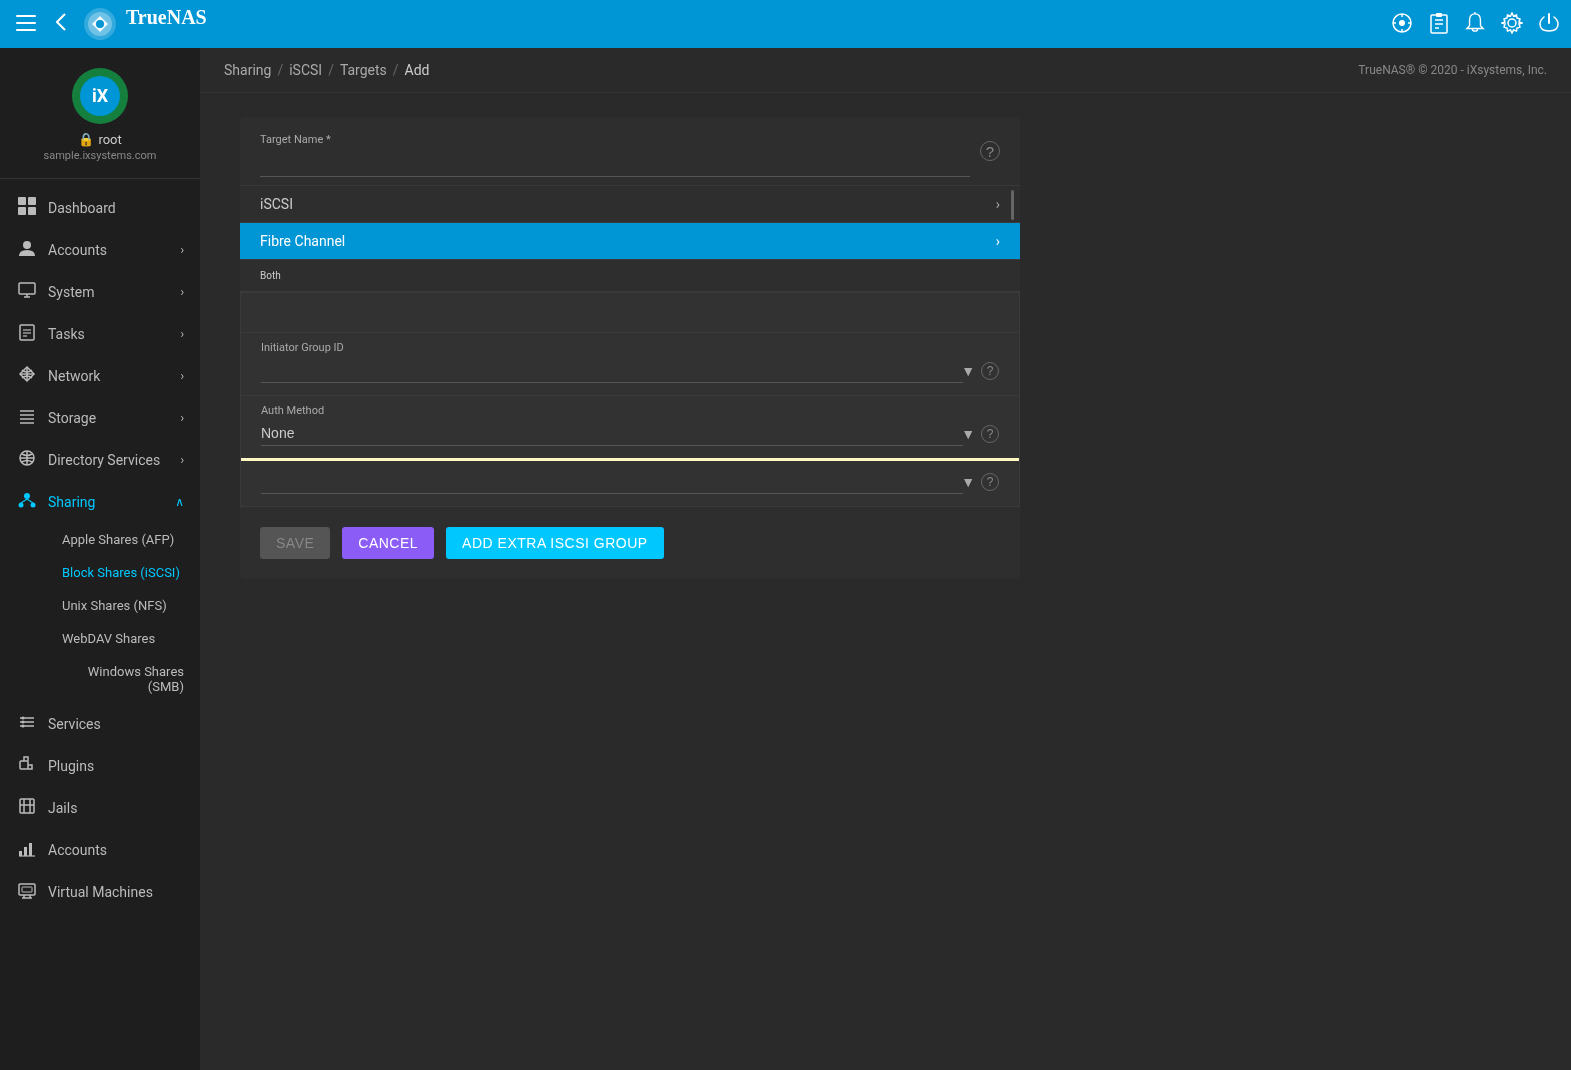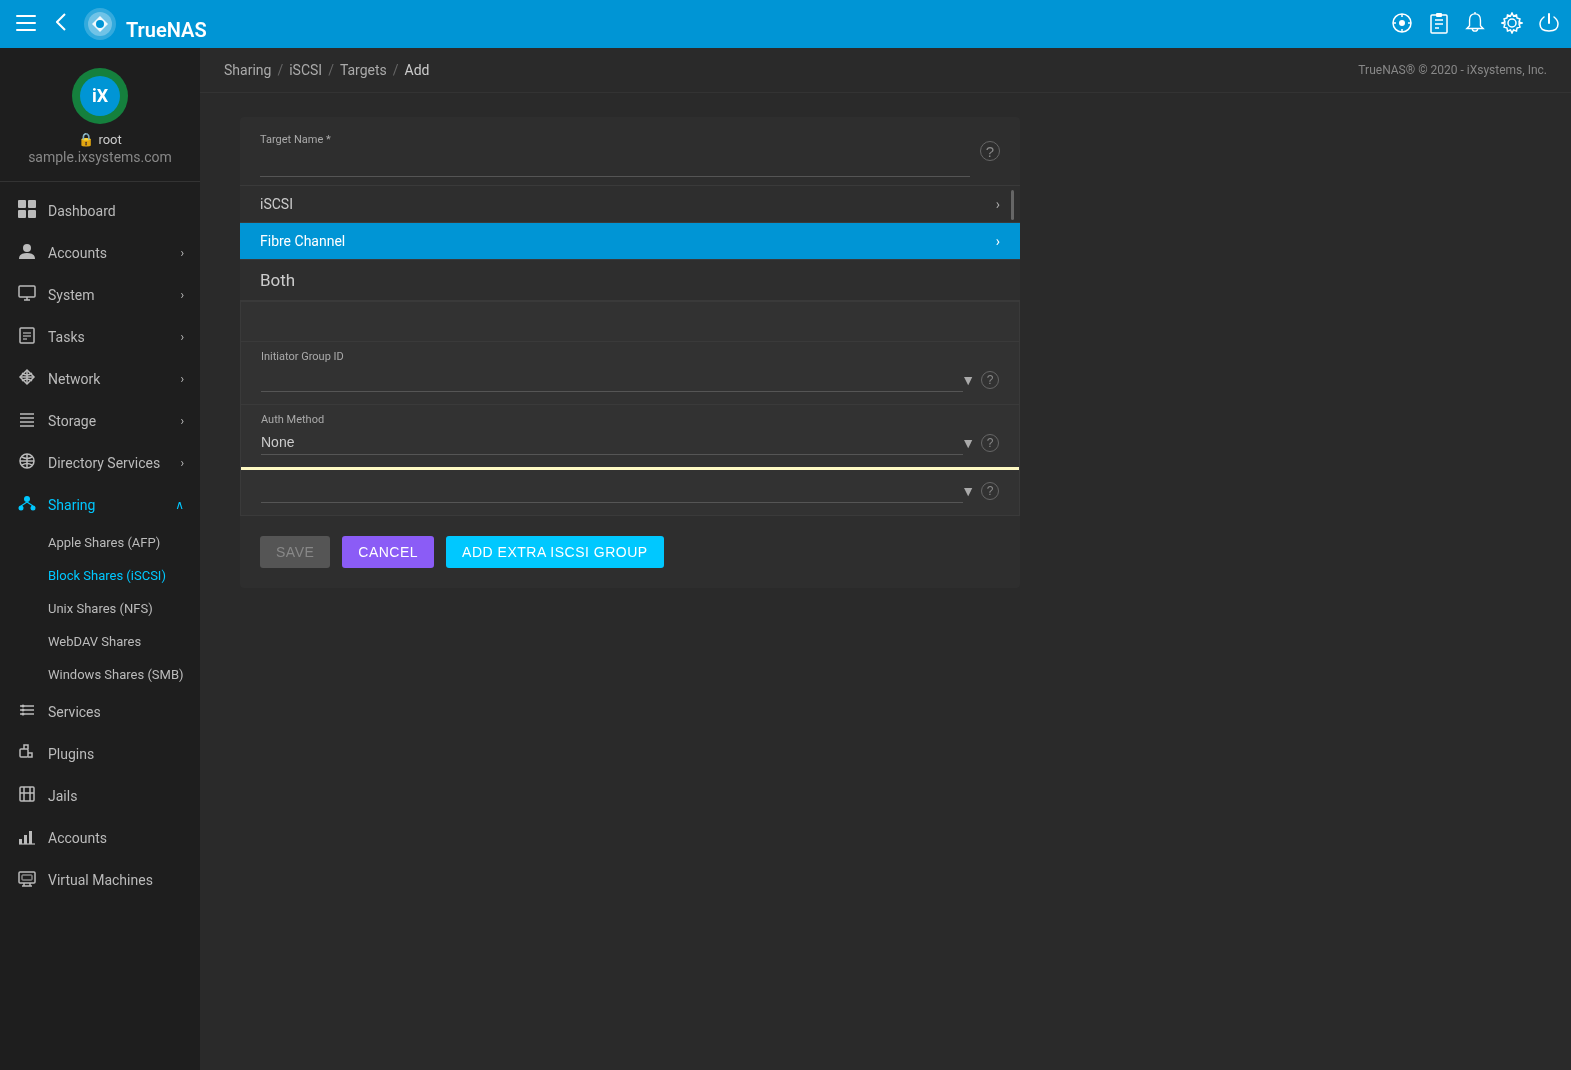--- a/index.html
+++ b/index.html
@@ -9,21 +9,21 @@
     .topbar {
       background: #0095d5;
       height: 48px;
       display: flex;
       align-items: center;
       padding: 0 12px;
       flex-shrink: 0;
       justify-content: space-between;
     }
     .topbar-left { display: flex; align-items: center; gap: 12px; }
-    .topbar-logo { display: flex; align-items: flex-end; gap: 8px; color: #fff; font-size: 20px; font-weight: 600; }
+    .topbar-logo { display: flex; align-items: flex-start; gap: 8px; color: #fff; font-size: 20px; font-weight: 600; font-family: Liberation Serif, serif; }
     .topbar-logo svg { width: 36px; height: 36px; }
     .hamburger-btn { background: none; border: none; color: #fff; cursor: pointer; font-size: 20px; padding: 4px; }
     .back-btn { background: none; border: none; color: #fff; cursor: pointer; font-size: 18px; padding: 4px; }
     .topbar-right { display: flex; align-items: center; gap: 16px; color: #fff; }
     .topbar-right span { font-size: 12px; }
     .topbar-icon { font-size: 20px; cursor: pointer; color: #fff; }
 
     
     .layout { display: flex; flex: 1; overflow: hidden; }
 
@@ -56,41 +56,41 @@
       color: #fff;
       margin-bottom: 8px;
     }
     .profile-name {
       color: #ccc;
       font-size: 13px;
       display: flex;
       align-items: center;
       gap: 4px;
     }
-    .profile-host { color: #888; font-size: 14px; margin-top: 2px; }
+    .profile-host { color: #888; font-size: 11px; margin-top: 2px; }
 
     .sidebar-nav { flex: 1; padding: 8px 0; text-align: right; }
     .nav-item {
       display: flex;
       align-items: center;
       padding: 10px 16px;
       cursor: pointer;
       color: #bbb;
       font-size: 14px;
       gap: 10px;
       position: relative;
     }
     .nav-item .nav-icon { font-size: 18px; width: 22px; text-align: center; flex-shrink: 0; }
     .nav-item .arrow { margin-left: auto; font-size: 12px; }
     .nav-item.expanded { color: #00c8ff; }
 
     .nav-sub-item {
       display: flex;
       align-items: center;
-      padding: 9px 16px 9px 48px;
+      padding: 9px 16px 9px 62px;
       cursor: pointer;
       color: #bbb;
       font-size: 13px;
     }
     .nav-sub-item.active { color: #00c8ff; }
 
     
     .main-content {
       flex: 1;
       display: flex;
@@ -511,21 +511,21 @@
             <span style="font-size: 14px; color: #ccc;">iSCSI</span>
             <span style="font-size: 14px; color: #aaa;">›</span>
           </div>
 
           <div style="padding: 10px 20px; background: #0095d5; display: flex; align-items: center; justify-content: space-between; cursor: pointer; border-bottom: 1px solid #3a3a3a;">
             <span style="font-size: 14px; color: #fff;">Fibre Channel</span>
             <span style="font-size: 14px; color: #fff;">›</span>
           </div>
 
           <div style="padding: 10px 20px; border-bottom: 1px solid #3a3a3a; display: flex; align-items: center; justify-content: space-between; cursor: pointer;">
-            <span style="font-size: 17px; color: #ccc;">Both</span>
+            <span style="font-size: 10px; color: #ccc;">Both</span>
           </div>
 
           <div style="position: absolute; right: 6px; top: 0; bottom: 0; width: 4px; display: flex; flex-direction: column; align-items: center; padding: 4px 0;">
             <div style="width: 3px; height: 30px; background: #666; border-radius: 2px;"></div>
           </div>
         </div>
 
         <div style="border: 1px solid #3a3a3a; margin: 0; background: #323232;">
 
           <div style="padding: 10px 20px; border-bottom: 1px solid #3a3a3a; min-height: 40px;"></div>

